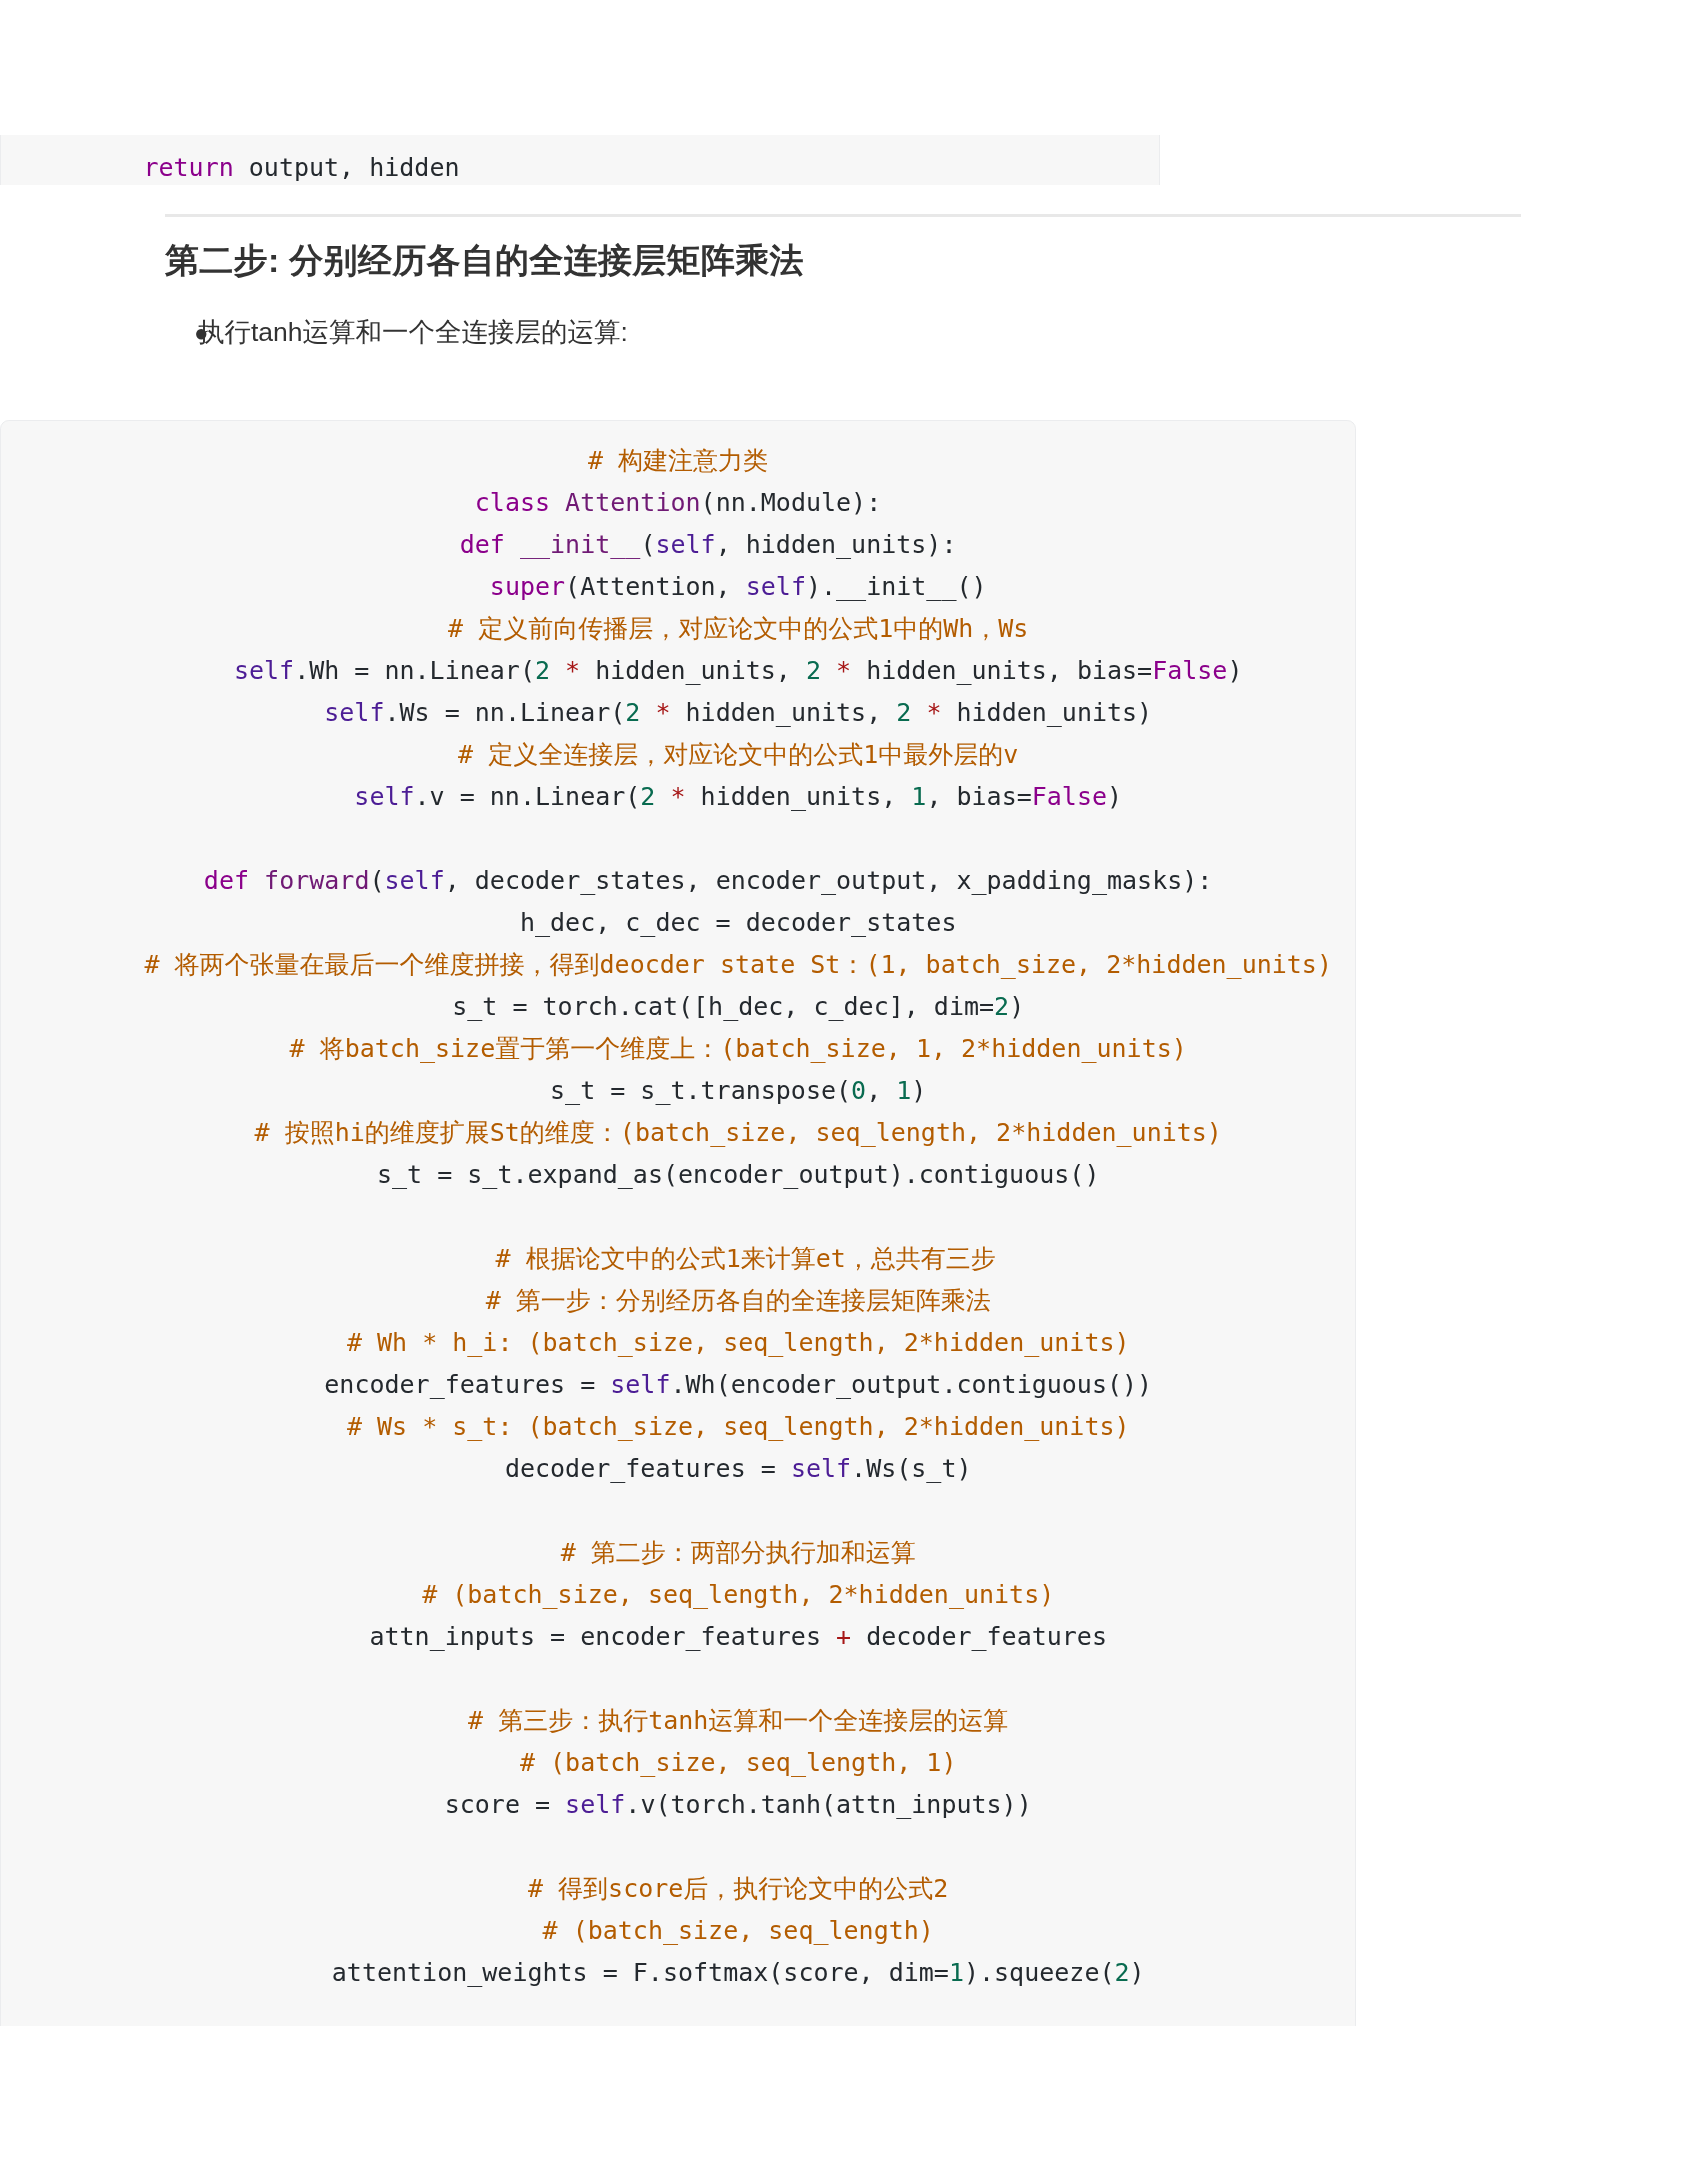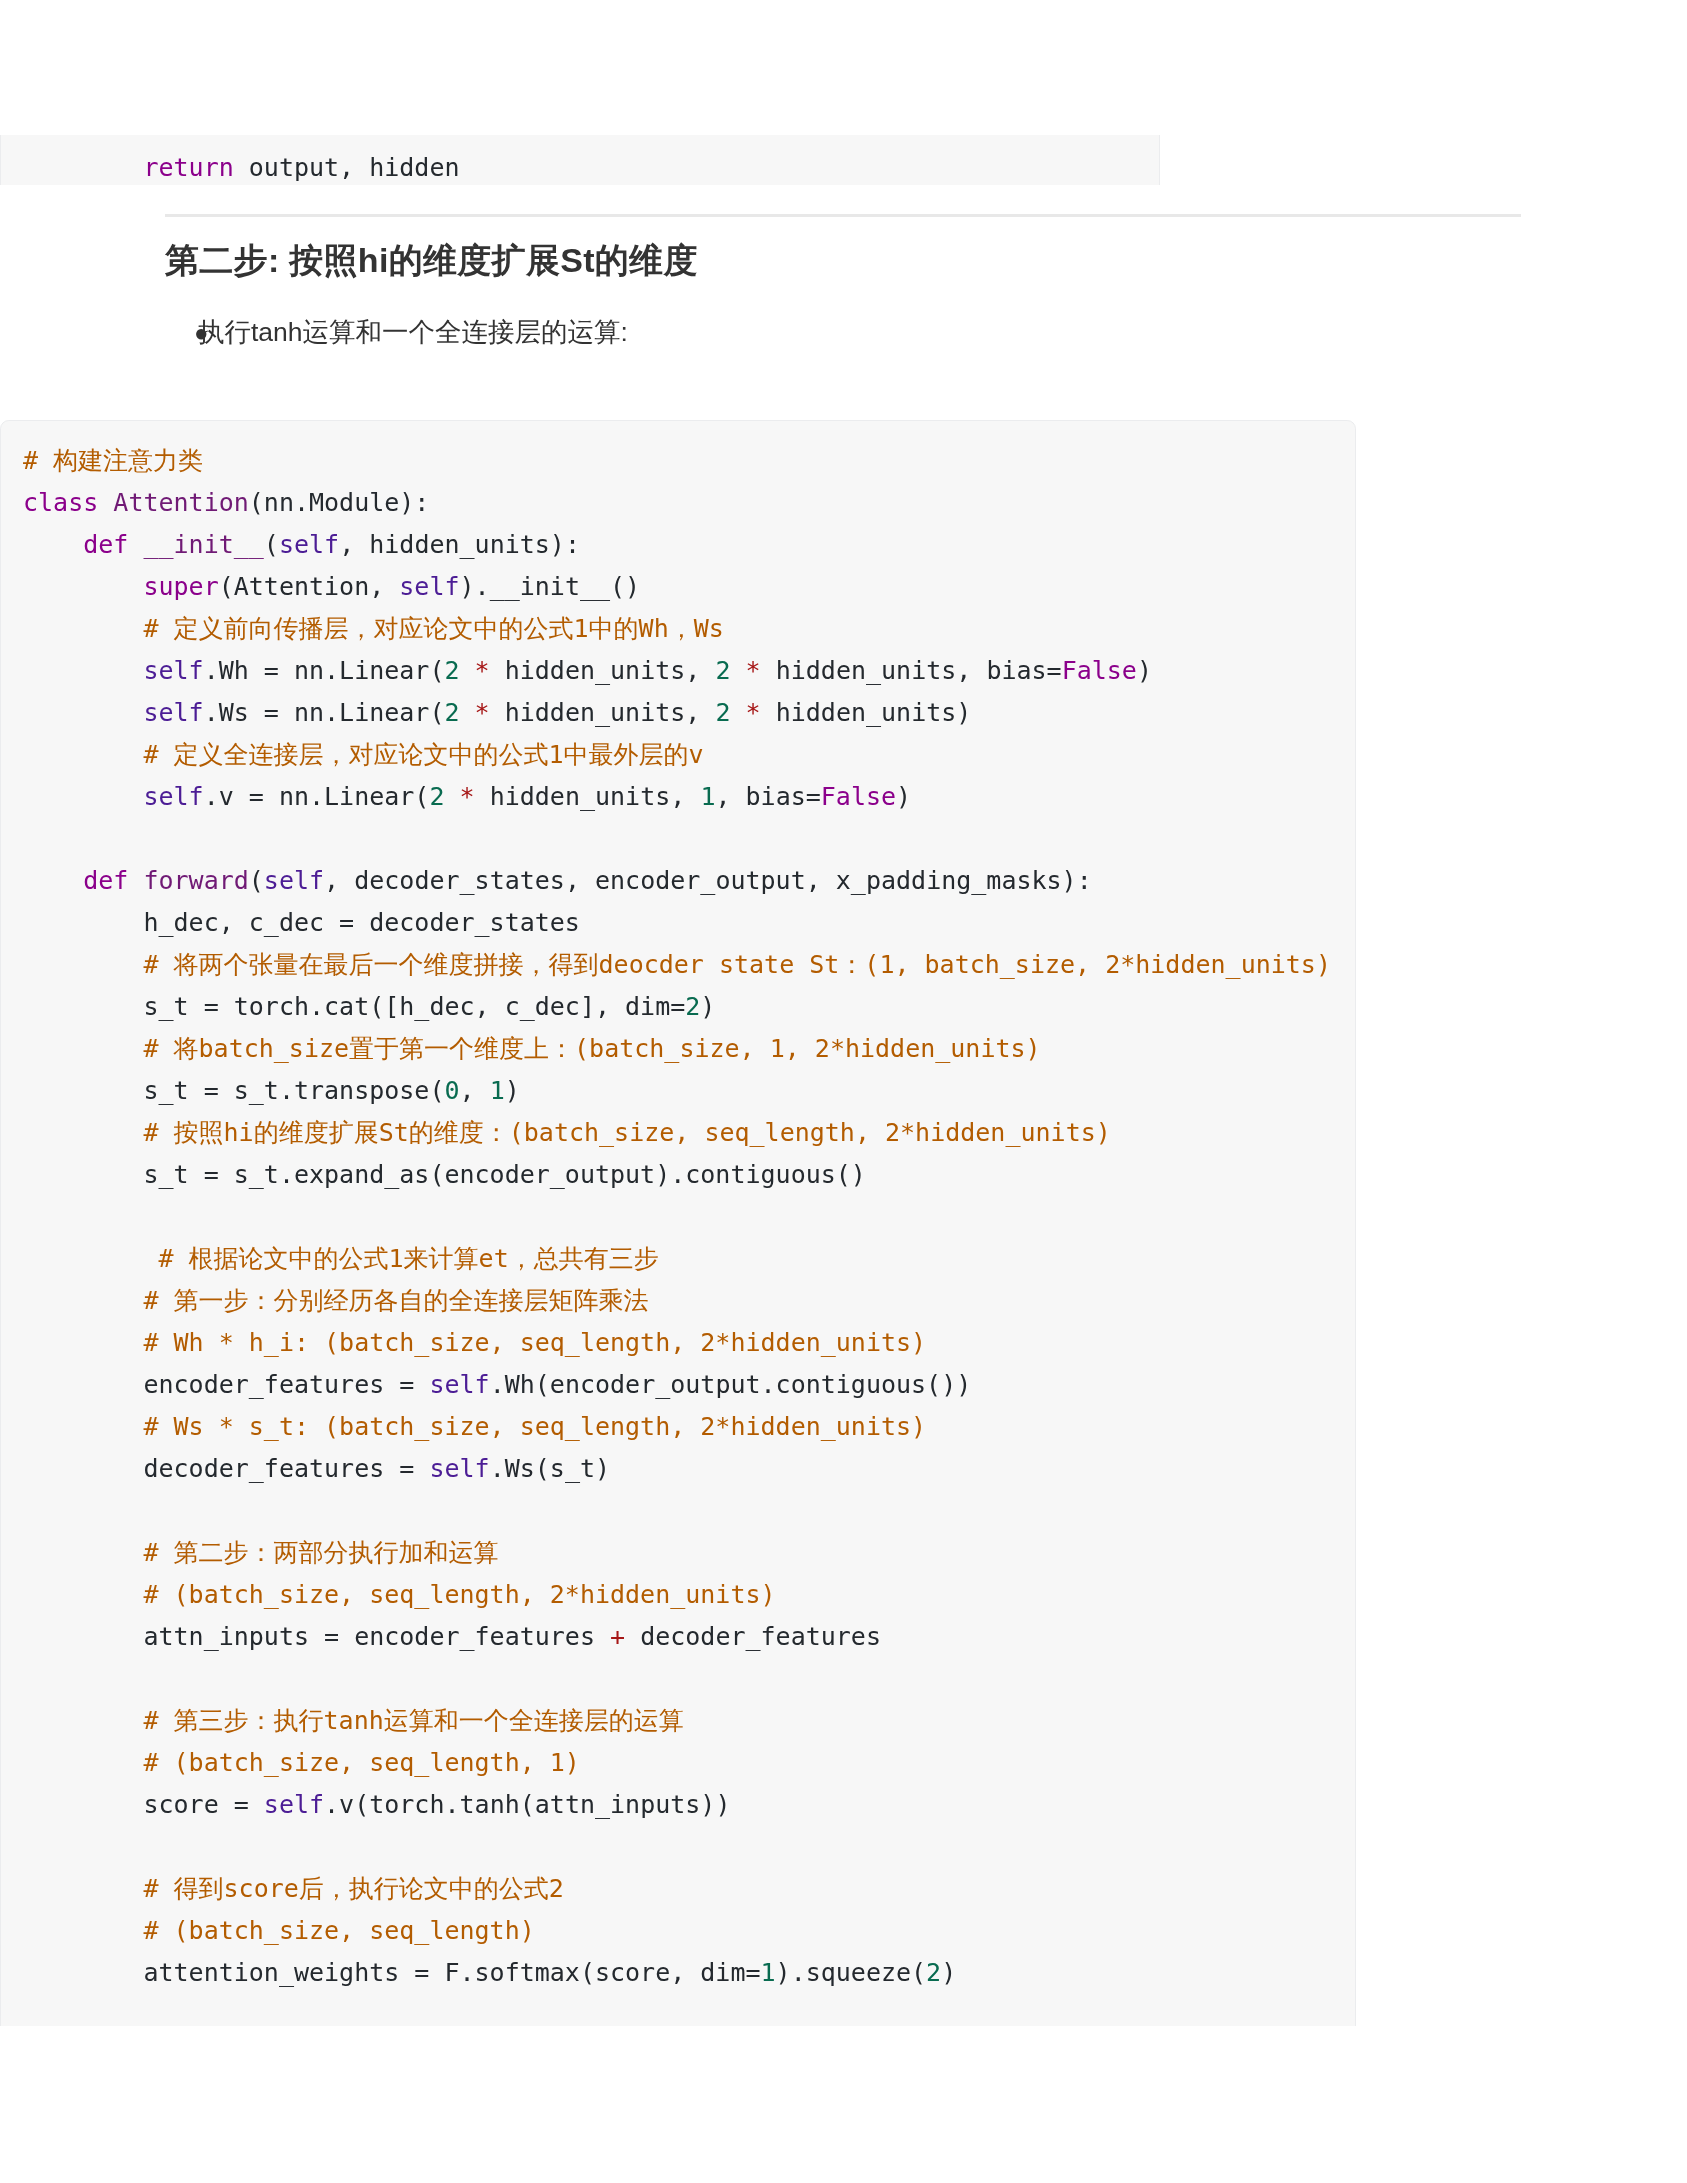--- a/index.html
+++ b/index.html
@@ -56,20 +56,21 @@
     padding-top: 12px;
   }
 
   .cb-main {
     position: absolute;
     left: 0;
     top: 395px;
     width: 1356px;
     height: 1631px;
     overflow: hidden;
+    text-align: center;
   }
   .cb-main .codeblock {
     width: 1356px;
     min-height: 1631px;
     padding: 19px 22px 22px 22px;
   }
 
   
   .k   { color: #8b008b; }            
   .nc  { color: #701a75; }            
@@ -134,21 +135,21 @@
 <body>
 
 <div class="page">
 
   <div class="cb-top">
     <pre class="codeblock clipped-top"><code id="top-code"><span style="display: block; min-height: 0.6px;"><span class="n">        </span><span class="k">return</span><span class="n"> output, hidden</span></span></code></pre>
   </div>
 
   <hr class="hr">
 
-  <h2 class="h2">第二步: 按照hi的维度扩展St的维度</h2>
+  <h2 class="h2">第二步: 分别经历各自的全连接层矩阵乘法</h2>
 
   <div class="bullet-list">
     <div class="bullet-row">
       <span class="bullet-dot">●</span>
       <span class="bullet-text">执行tanh运算和一个全连接层的运算:</span>
     </div>
   </div>
 
   <div class="cb-main">
     <pre class="codeblock"><code id="main-code"><span style="display: block; min-height: 0.6px;"><span class="c"># 构建注意力类</span></span><span style="display: block; min-height: 0.6px;"><span class="k">class</span><span class="n"> </span><span class="nc">Attention</span><span class="n">(nn.Module):</span></span><span style="display: block; min-height: 0.6px;"><span class="n">    </span><span class="k">def</span><span class="n"> </span><span class="nc">__init__</span><span class="n">(</span><span class="nb">self</span><span class="n">, hidden_units):</span></span><span style="display: block; min-height: 0.6px;"><span class="n">        </span><span class="k">super</span><span class="n">(Attention, </span><span class="nb">self</span><span class="n">).__init__()</span></span><span style="display: block; min-height: 0.6px;"><span class="n">        </span><span class="c"># 定义前向传播层，对应论文中的公式1中的Wh，Ws</span></span><span style="display: block; min-height: 0.6px;"><span class="n">        </span><span class="nb">self</span><span class="n">.Wh = nn.Linear(</span><span class="num">2</span><span class="n"> </span><span class="op">*</span><span class="n"> hidden_units, </span><span class="num">2</span><span class="n"> </span><span class="op">*</span><span class="n"> hidden_units, bias=</span><span class="bi">False</span><span class="n">)</span></span><span style="display: block; min-height: 0.6px;"><span class="n">        </span><span class="nb">self</span><span class="n">.Ws = nn.Linear(</span><span class="num">2</span><span class="n"> </span><span class="op">*</span><span class="n"> hidden_units, </span><span class="num">2</span><span class="n"> </span><span class="op">*</span><span class="n"> hidden_units)</span></span><span style="display: block; min-height: 0.6px;"><span class="n">        </span><span class="c"># 定义全连接层，对应论文中的公式1中最外层的v</span></span><span style="display: block; min-height: 0.6px;"><span class="n">        </span><span class="nb">self</span><span class="n">.v = nn.Linear(</span><span class="num">2</span><span class="n"> </span><span class="op">*</span><span class="n"> hidden_units, </span><span class="num">1</span><span class="n">, bias=</span><span class="bi">False</span><span class="n">)</span></span><span style="display: block; min-height: 0.6px;">&nbsp;</span><span style="display: block; min-height: 0.6px;"><span class="n">    </span><span class="k">def</span><span class="n"> </span><span class="nc">forward</span><span class="n">(</span><span class="nb">self</span><span class="n">, decoder_states, encoder_output, x_padding_masks):</span></span><span style="display: block; min-height: 0.6px;"><span class="n">        h_dec, c_dec = decoder_states</span></span><span style="display: block; min-height: 0.6px;"><span class="n">        </span><span class="c"># 将两个张量在最后一个维度拼接，得到deocder state St：(1, batch_size, 2*hidden_units)</span></span><span style="display: block; min-height: 0.6px;"><span class="n">        s_t = torch.cat([h_dec, c_dec], dim=</span><span class="num">2</span><span class="n">)</span></span><span style="display: block; min-height: 0.6px;"><span class="n">        </span><span class="c"># 将batch_size置于第一个维度上：(batch_size, 1, 2*hidden_units)</span></span><span style="display: block; min-height: 0.6px;"><span class="n">        s_t = s_t.transpose(</span><span class="num">0</span><span class="n">, </span><span class="num">1</span><span class="n">)</span></span><span style="display: block; min-height: 0.6px;"><span class="n">        </span><span class="c"># 按照hi的维度扩展St的维度：(batch_size, seq_length, 2*hidden_units)</span></span><span style="display: block; min-height: 0.6px;"><span class="n">        s_t = s_t.expand_as(encoder_output).contiguous()</span></span><span style="display: block; min-height: 0.6px;">&nbsp;</span><span style="display: block; min-height: 0.6px;"><span class="n">         </span><span class="c"># 根据论文中的公式1来计算et，总共有三步</span></span><span style="display: block; min-height: 0.6px;"><span class="n">        </span><span class="c"># 第一步：分别经历各自的全连接层矩阵乘法</span></span><span style="display: block; min-height: 0.6px;"><span class="n">        </span><span class="c"># Wh * h_i: (batch_size, seq_length, 2*hidden_units)</span></span><span style="display: block; min-height: 0.6px;"><span class="n">        encoder_features = </span><span class="nb">self</span><span class="n">.Wh(encoder_output.contiguous())</span></span><span style="display: block; min-height: 0.6px;"><span class="n">        </span><span class="c"># Ws * s_t: (batch_size, seq_length, 2*hidden_units)</span></span><span style="display: block; min-height: 0.6px;"><span class="n">        decoder_features = </span><span class="nb">self</span><span class="n">.Ws(s_t)</span></span><span style="display: block; min-height: 0.6px;">&nbsp;</span><span style="display: block; min-height: 0.6px;"><span class="n">        </span><span class="c"># 第二步：两部分执行加和运算</span></span><span style="display: block; min-height: 0.6px;"><span class="n">        </span><span class="c"># (batch_size, seq_length, 2*hidden_units)</span></span><span style="display: block; min-height: 0.6px;"><span class="n">        attn_inputs = encoder_features </span><span class="op">+</span><span class="n"> decoder_features</span></span><span style="display: block; min-height: 0.6px;">&nbsp;</span><span style="display: block; min-height: 0.6px;"><span class="n">        </span><span class="c"># 第三步：执行tanh运算和一个全连接层的运算</span></span><span style="display: block; min-height: 0.6px;"><span class="n">        </span><span class="c"># (batch_size, seq_length, 1)</span></span><span style="display: block; min-height: 0.6px;"><span class="n">        score = </span><span class="nb">self</span><span class="n">.v(torch.tanh(attn_inputs))</span></span><span style="display: block; min-height: 0.6px;">&nbsp;</span><span style="display: block; min-height: 0.6px;"><span class="n">        </span><span class="c"># 得到score后，执行论文中的公式2</span></span><span style="display: block; min-height: 0.6px;"><span class="n">        </span><span class="c"># (batch_size, seq_length)</span></span><span style="display: block; min-height: 0.6px;"><span class="n">        attention_weights = F.softmax(score, dim=</span><span class="num">1</span><span class="n">).squeeze(</span><span class="num">2</span><span class="n">)</span></span></code></pre>

